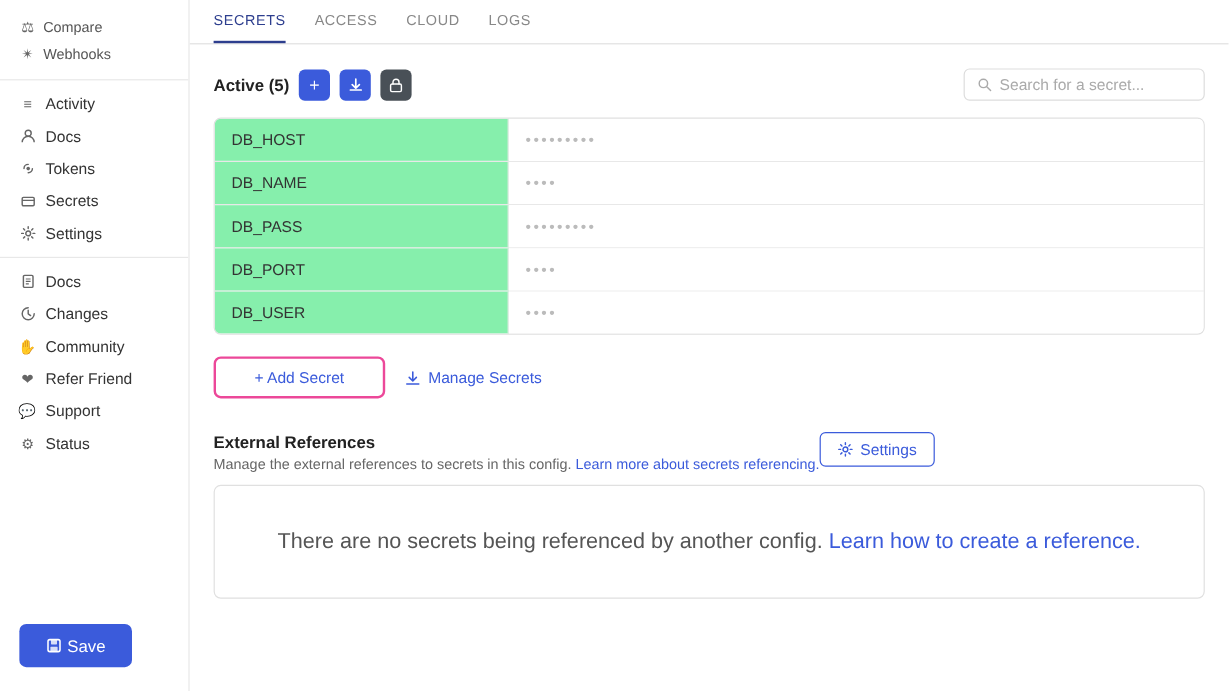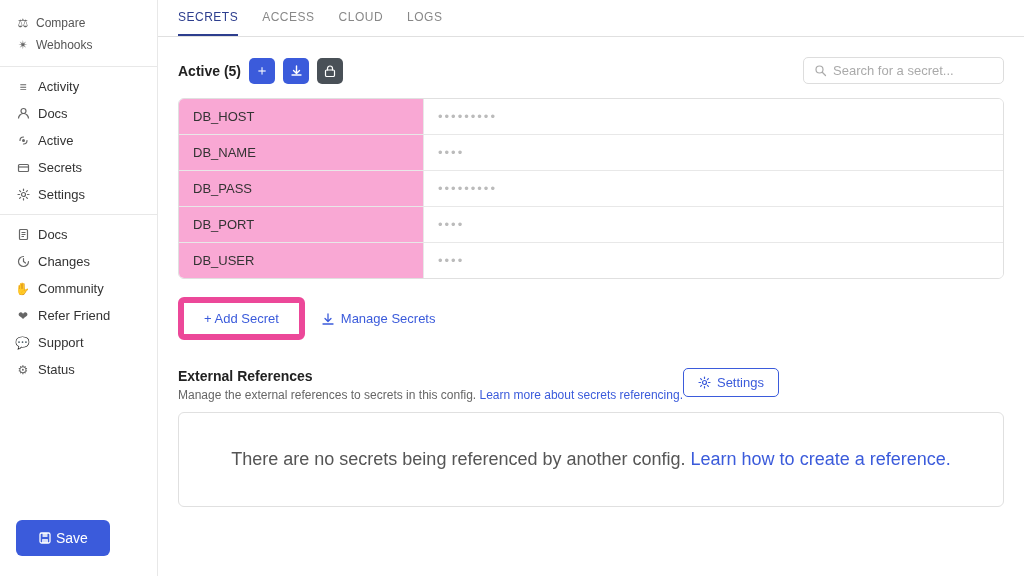--- a/index.html
+++ b/index.html
@@ -159,44 +159,44 @@
     }
     .secret-row:last-child { border-bottom: none; }
     .secret-key {
       width: 245px;
       min-width: 245px;
       padding: 10px 14px;
       font-size: 13px;
       color: #333;
       font-weight: 500;
       border-right: 1px solid #e8e8e8;
-      background: #f9a8d4;
+      background: #86efac;
     }
     .secret-value {
       flex: 1;
       padding: 10px 14px;
       color: #bbb;
       font-size: 13px;
       background: #fff;
       letter-spacing: 2px;
     }
 
     
     .action-row {
       display: flex;
       align-items: center;
       gap: 16px;
       margin-bottom: 28px;
     }
     .add-secret-btn {
-      border: 6px solid #ec4899;
+      border: 2px solid #ec4899;
       background: #fff;
       color: #3b5bdb;
       border-radius: 6px;
-      padding: 8px 20px;
+      padding: 8px 32px;
       font-size: 13px;
       font-weight: 500;
       cursor: pointer;
       display: flex;
       align-items: center;
       gap: 6px;
     }
     .import-btn {
       background: none;
       border: none;
@@ -295,21 +295,21 @@
     <span>Docs</span>
   </div>
   <div class="sidebar-item">
     <span class="sidebar-icon">
       <svg width="13" height="13" viewBox="0 0 13 13">
           <path d="M3 6.5C3 4.5 4.5 3 6.5 3" stroke="#666" stroke-width="1.2" fill="none" stroke-linecap="round"></path>
           <path d="M10 6.5C10 8.5 8.5 10 6.5 10" stroke="#666" stroke-width="1.2" fill="none" stroke-linecap="round"></path>
           <circle cx="6.5" cy="6.5" r="1.5" fill="#666"></circle>
         </svg>
     </span>
-    <span>Active</span>
+    <span>Tokens</span>
   </div>
   <div class="sidebar-item">
     <span class="sidebar-icon">
       <svg width="13" height="13" viewBox="0 0 13 13">
           <rect x="1.5" y="3.5" width="10" height="7" rx="1" stroke="#666" stroke-width="1.2" fill="none"></rect>
           <line x1="1.5" y1="6" x2="11.5" y2="6" stroke="#666" stroke-width="1.2"></line>
         </svg>
     </span>
     <span>Secrets</span>
   </div>

